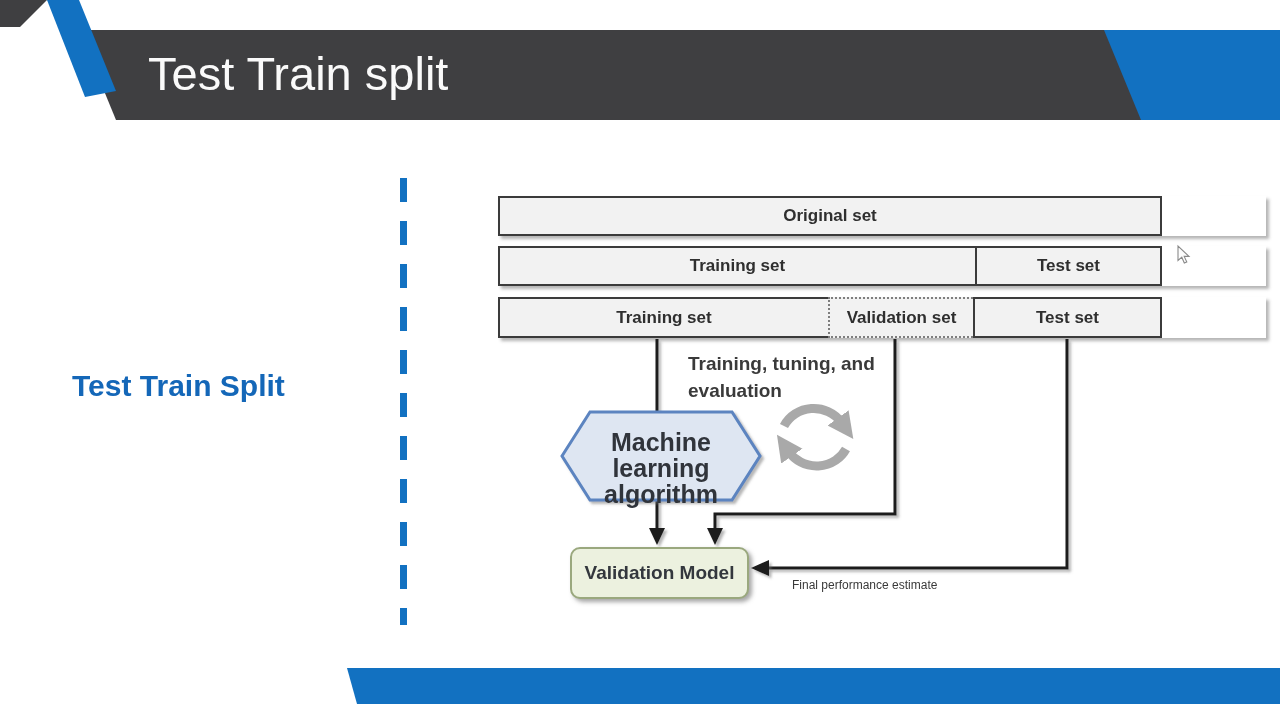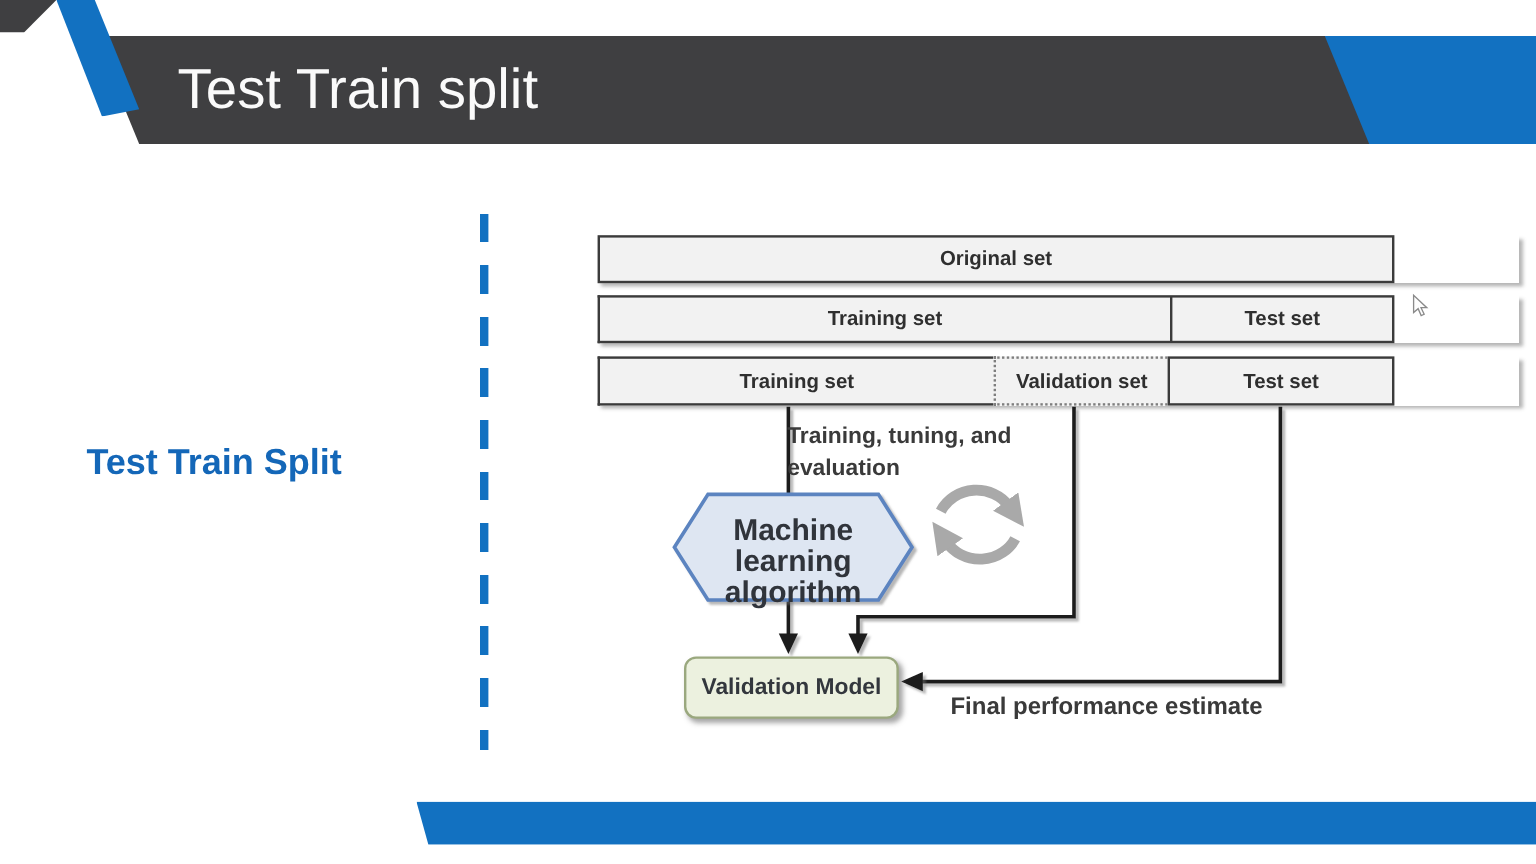--- a/index.html
+++ b/index.html
@@ -60,36 +60,36 @@
   .w-full{width:664px;}
   .w-train2{width:477px;}
   .w-test2{width:187px;}
   .w-train3{width:330px;}
   .w-valid3{width:145px;}
   .w-test3{width:189px;}
   
   .overlay{position:absolute;left:0;top:0;width:1280px;height:720px;pointer-events:none;}
   
   .loop-label{
-    position:absolute;left:656px;top:350px;font-size:19px;line-height:27px;font-weight:bold;
+    position:absolute;left:688px;top:350px;font-size:19px;line-height:27px;font-weight:bold;
     color:var(--text-dark);white-space:nowrap;
   }
   .hex-label{
     position:absolute;left:566px;top:429px;width:190px;text-align:center;
     font-size:25px;line-height:26px;font-weight:bold;color:#30343B;
   }
   .model-box{
     position:absolute;left:570px;top:547px;width:179px;height:52px;box-sizing:border-box;
     background:var(--model-fill);border:2px solid var(--model-border);border-radius:10px;
     display:flex;align-items:center;justify-content:center;
     box-shadow:3px 3px 4px rgba(80,80,80,0.5);
     font-size:19px;font-weight:bold;color:#33373D;white-space:nowrap;
   }
   .estimate-label{
-    position:absolute;left:792px;top:578px;font-size:20px;font-weight:bold;
+    position:absolute;left:792px;top:578px;font-size:12px;font-weight:normal;
     color:var(--text-dark);white-space:nowrap;
   }
   
   .bottom-bar{
     position:absolute;left:347px;top:668px;width:933px;height:36px;background:var(--accent-blue);
     clip-path:polygon(0 0,933px 0,933px 36px,10px 36px);
   }
 </style>
 </head>
 <body>

